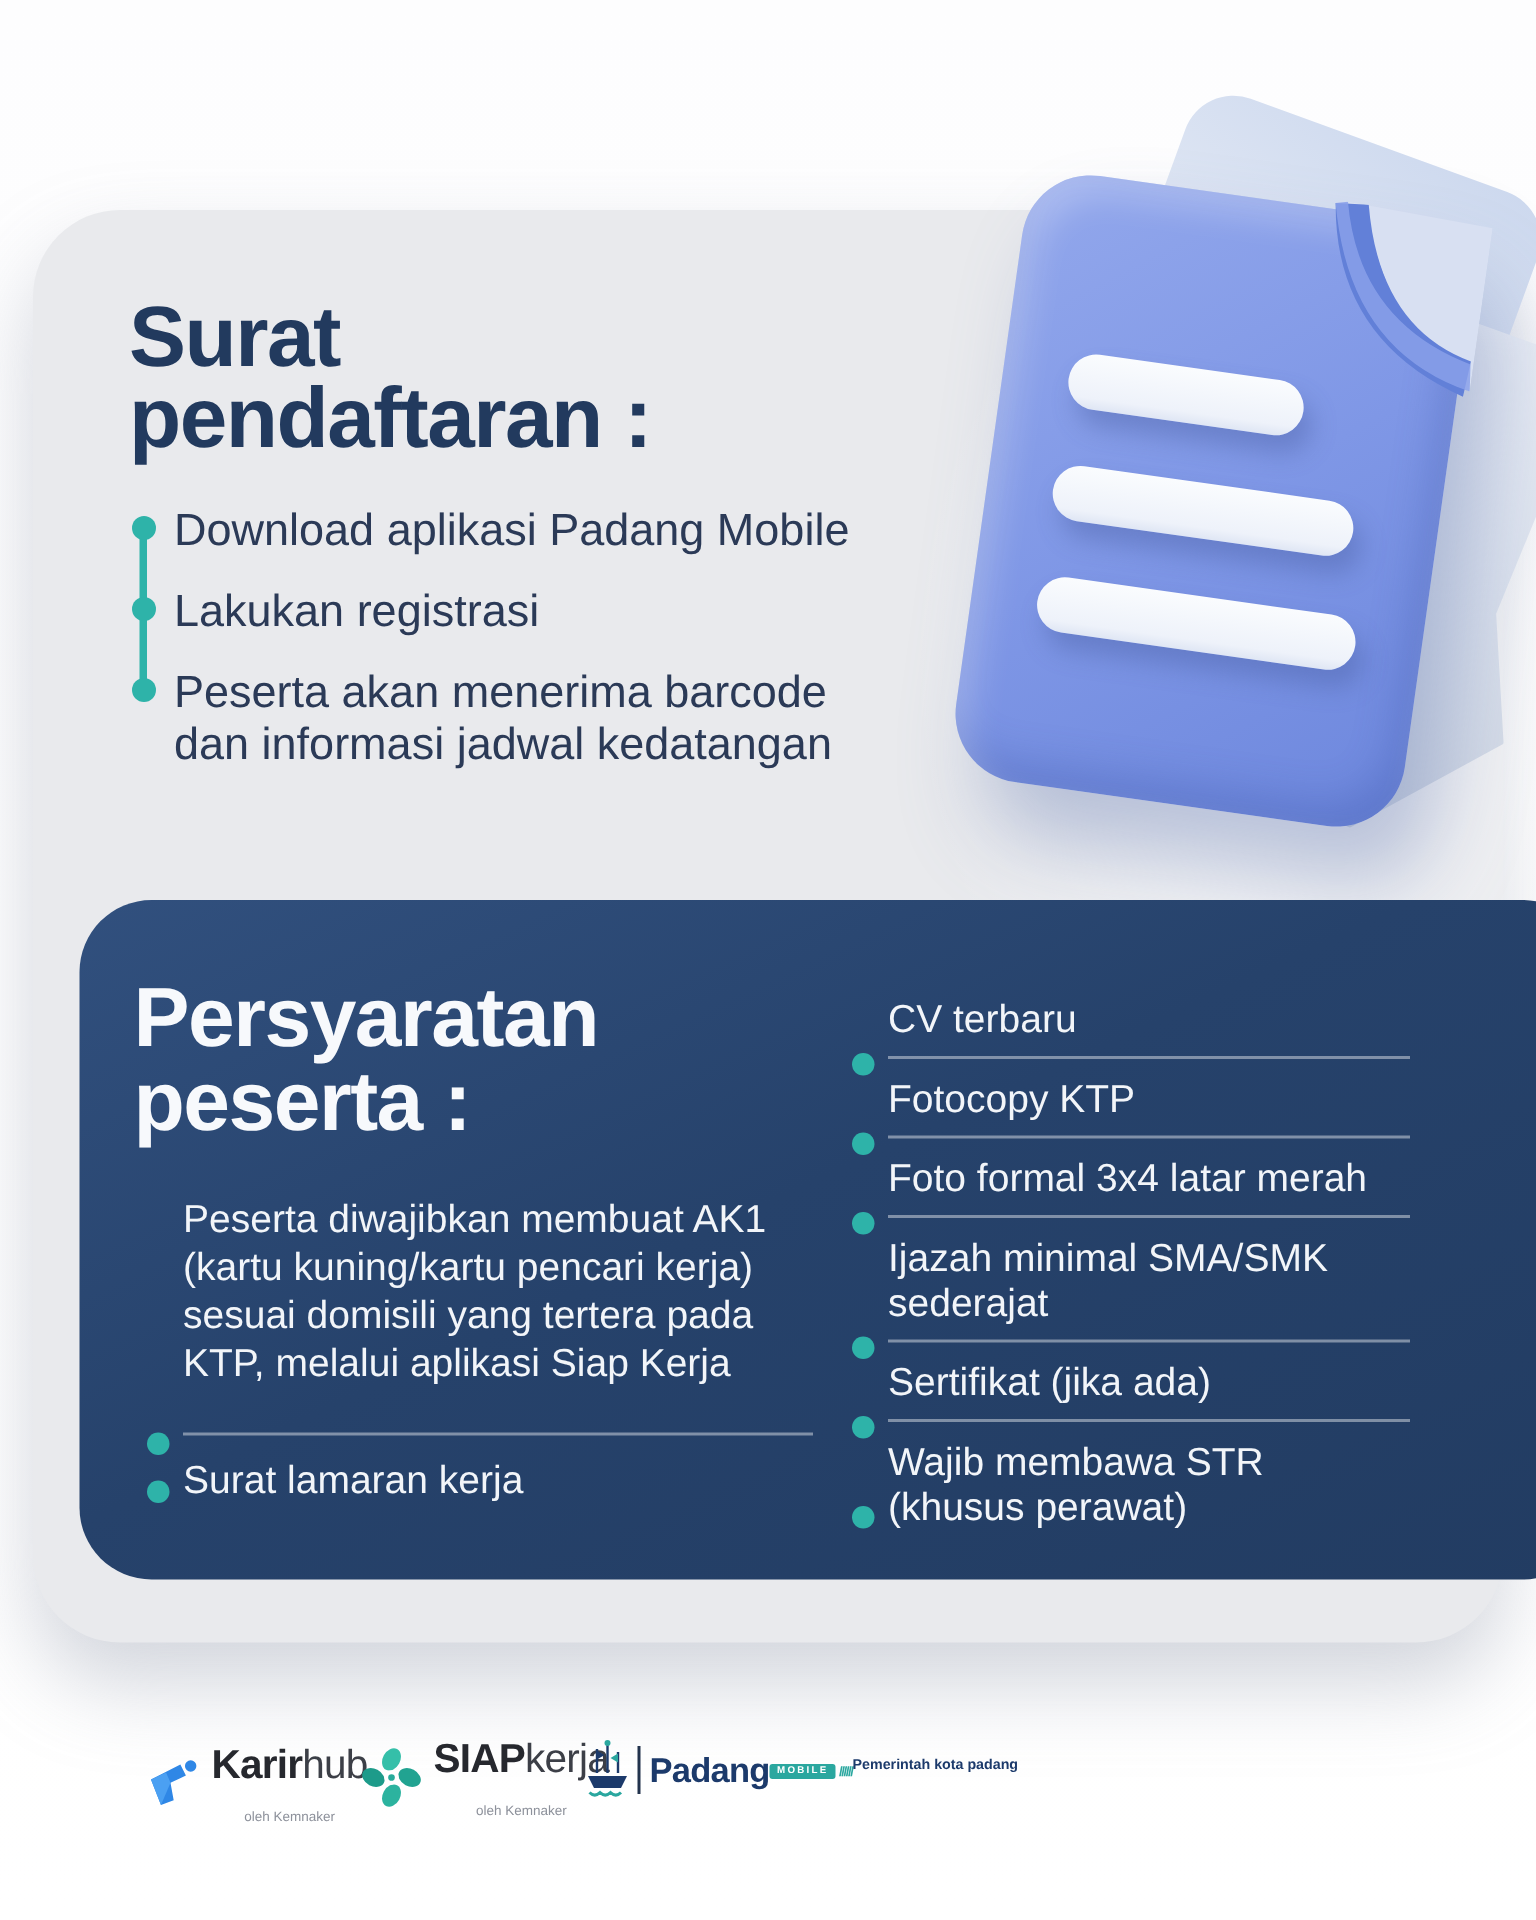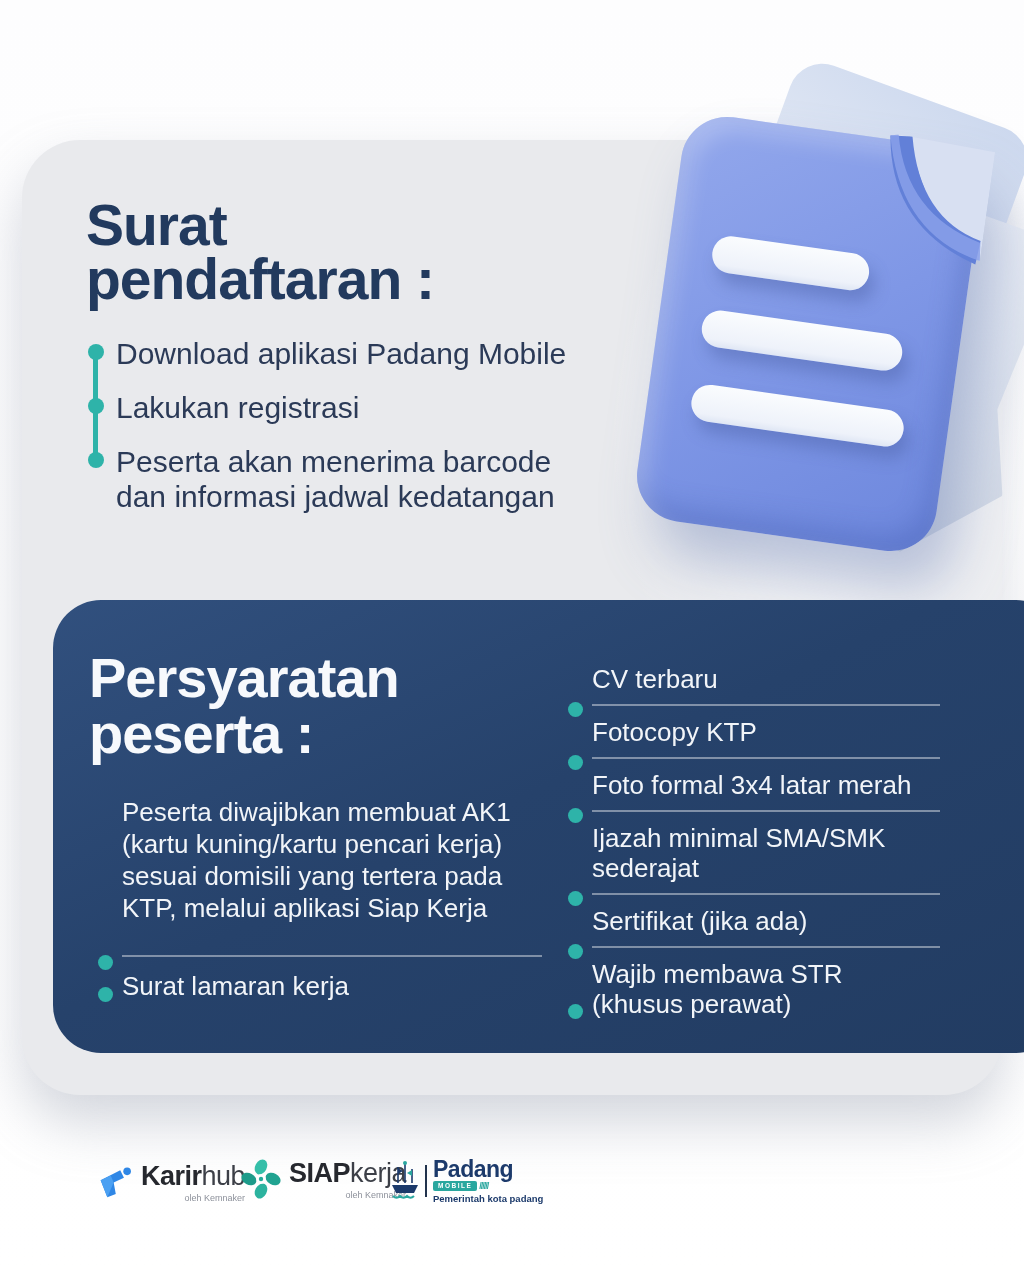--- a/index.html
+++ b/index.html
@@ -96,23 +96,23 @@
 
   
   .logo { position:absolute; display:flex; align-items:center; }
   .logo-karirhub { left:98px;  top:1162px; }
   .logo-siap     { left:240px; top:1158px; }
   .logo-padang   { left:390px; top:1158px; }
   .wordmark-col { display:flex; flex-direction:column; margin-left:7px; }
   .wordmark { font-size:27px; letter-spacing:-0.5px; line-height:28px; white-space:nowrap; }
   .wm-bold { font-weight:800; color:#26282e; }
   .wm-light { font-weight:400; color:#3c3f47; }
-  .logo-sub { font-size:9px; color:#8d919b; text-align:right; margin-top:3px; }
+  .logo-sub { font-size:9px; color:#8d919b; text-align:center; margin-top:16px; }
   .pad-divider { width:2px; height:32px; background:#22334d; margin:0 6px 0 5px; }
-  .pad-col { display:flex; flex-direction:column; }
+  .pad-col { display:flex; flex-direction:row; }
   .pad-title { font-size:23px; font-weight:800; color:#1c3a6b; line-height:22px; letter-spacing:-0.5px; }
   .pad-strip { display:flex; align-items:center; gap:2px; margin-top:1px; }
   .strip-box {
     background:#2aa79f; color:#ffffff; font-size:6.5px; font-weight:700;
     letter-spacing:1.5px; padding:1px 5px; border-radius:2px; line-height:8px;
   }
   .strip-slashes { color:#2aa79f; font-size:9px; font-weight:800; letter-spacing:-1px; line-height:8px; }
   .pad-sub { font-size:9.5px; font-weight:700; color:#1c3a6b; margin-top:2px; }
 </style>
 </head>

